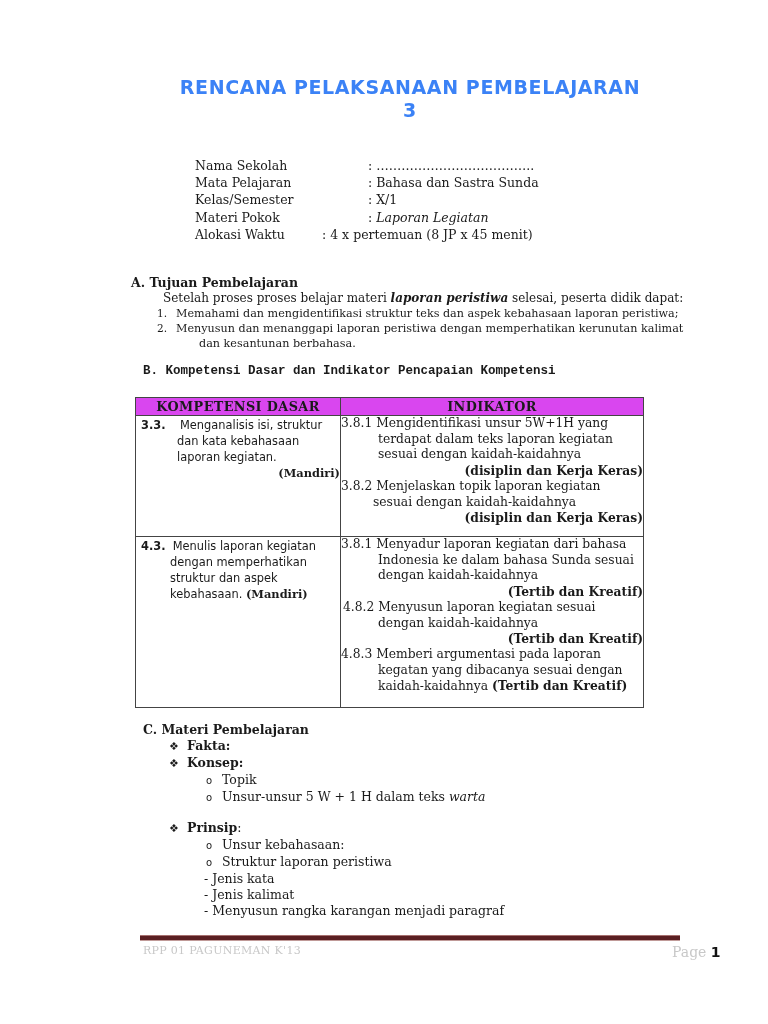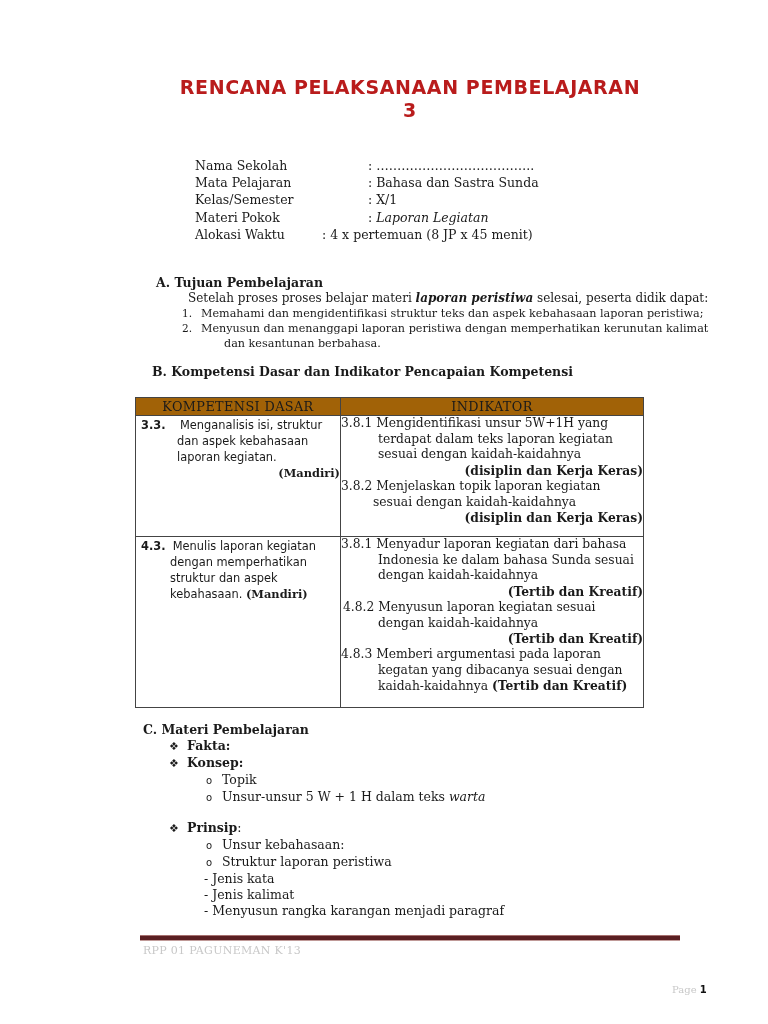--- a/index.html
+++ b/index.html
@@ -3,45 +3,45 @@
 <meta charset="utf-8">
 <style>
   html, body { margin: 0; padding: 0; }
   body {
     width: 768px; height: 1024px; background: #ffffff; position: relative;
     font-family: "DejaVu Serif", serif; color: #1a1a1a; overflow: hidden;
   }
   .title {
     position: absolute; left: 130px; top: 76px; width: 560px; text-align: center;
     font-family: "DejaVu Sans", sans-serif; font-weight: bold; font-size: 19px;
-    line-height: 23px; letter-spacing: 0.6px; color: #b91c1c;
+    line-height: 23px; letter-spacing: 0.6px; color: #3b82f6;
   }
   .meta { position: absolute; left: 143px; top: 157px; font-size: 12.5px; line-height: 17.2px; }
   .meta-row { position: relative; height: 17.2px; white-space: nowrap; }
   .meta-label { position: absolute; left: 4px; margin-left: 48px; }
   .meta-val { position: absolute; left: 225px; }
   .meta-row.alt .meta-val { left: 179px; }
   .italic { font-style: italic; }
 
-  .secA { position: absolute; left: 156px; top: 275px; font-size: 12.2px; line-height: 15.5px; }
+  .secA { position: absolute; left: 131px; top: 275px; font-size: 12.2px; line-height: 15.5px; }
   .sec-h { font-weight: bold; font-size: 12.5px; }
   .intro { margin-left: 32px; font-size: 12px; }
   .olist { margin-left: 26px; font-size: 11.2px; line-height: 15px; }
   .olist .li { position: relative; padding-left: 19px; }
   .olist .li .num { position: absolute; left: 0; font-size: 10.5px; }
   .olist .cont { padding-left: 23px; }
 
-  .secB { position: absolute; left: 152px; top: 364px; font-weight: bold; font-size: 12.5px; }
+  .secB { position: absolute; left: 143px; top: 364px; font-weight: bold; font-size: 12.5px; font-family: Liberation Mono, monospace; }
 
   table.kd {
     position: absolute; left: 135px; top: 397px; width: 509px; border-collapse: collapse;
     font-size: 12.3px; line-height: 15.7px;
   }
   table.kd td, table.kd th { border: 1px solid #444; vertical-align: top; padding: 0; }
-  table.kd th { background: #a16207; font-weight: normal; font-size: 12.8px; height: 17px; line-height: 17px; letter-spacing: 0.4px; }
+  table.kd th { background: #d946ef; font-weight: bold; font-size: 12.8px; height: 17px; line-height: 17px; letter-spacing: 0.4px; }
   .col1 { width: 204px; }
   .kd-cell { font-family: "DejaVu Sans", sans-serif; font-size: 11.4px; line-height: 16px; padding: 1px 0 0 5px; position: relative; }
   .kd-num { font-weight: bold; }
   .kd-line { display: block; }
   .ind-cell { padding: 0 0 6px 8px; }
   .ind { position: relative; }
   .ind-line { display: block; white-space: nowrap; }
   .bold { font-weight: bold; text-align: right; }
   .row1 td { height: 120px; }
   .row2 td { height: 170px; }
@@ -55,21 +55,21 @@
   .lvl3 { margin-left: 61px; }
   .gap { height: 14px; }
 
   .footer-line {
     position: absolute; left: 140px; top: 935px; width: 540px; height: 4px;
     background: #5a1f22; border-top: 1px solid #a6706f; border-bottom: 1px solid #c09a98;
   }
   .footer-left {
     position: absolute; left: 143px; top: 944px; font-size: 11px; color: #c8c8c8; letter-spacing: 0.3px;
   }
-  .footer-right { position: absolute; left: 672px; top: 944px; font-size: 10px; color: #c8c8c8; margin-top: 40px; }
+  .footer-right { position: absolute; left: 672px; top: 944px; font-size: 14px; color: #c8c8c8; }
   .footer-right .pg { color: #111; font-weight: bold; font-family: "DejaVu Sans", sans-serif; }
 </style>
 </head>
 <body>
 
 <div class="title">
   <div>RENCANA PELAKSANAAN PEMBELAJARAN</div>
   <div>3</div>
 </div>
 
@@ -117,21 +117,21 @@
 <table class="kd">
   <tbody>
       <tr>
     <th class="col1">KOMPETENSI DASAR</th>
     <th>INDIKATOR</th>
   </tr>
   <tr class="row1">
     <td>
       <div class="kd-cell">
         <span class="kd-line"><span class="kd-num">3.3.</span>&nbsp;&nbsp;&nbsp;&nbsp;<span>Menganalisis isi,  struktur</span></span>
-        <span class="kd-line" style="padding-left:36px">dan  aspek kebahasaan</span>
+        <span class="kd-line" style="padding-left:36px">dan  kata kebahasaan</span>
         <span class="kd-line" style="padding-left:36px">laporan kegiatan.</span>
         <span class="kd-line bold" style="padding-left:33px;font-family:'DejaVu Serif',serif">(Mandiri)</span>
       </div>
     </td>
     <td class="ind-cell">
       <div class="ind">
         <span class="ind-line"><span>3.8.1</span> <span>Mengidentifikasi unsur 5W+1H yang</span></span>
         <span class="ind-line" style="padding-left:37px">terdapat dalam teks laporan kegiatan</span>
         <span class="ind-line" style="padding-left:37px">sesuai dengan kaidah-kaidahnya</span>
         <span class="ind-line bold" style="padding-left:32px">(disiplin dan Kerja Keras)</span>

